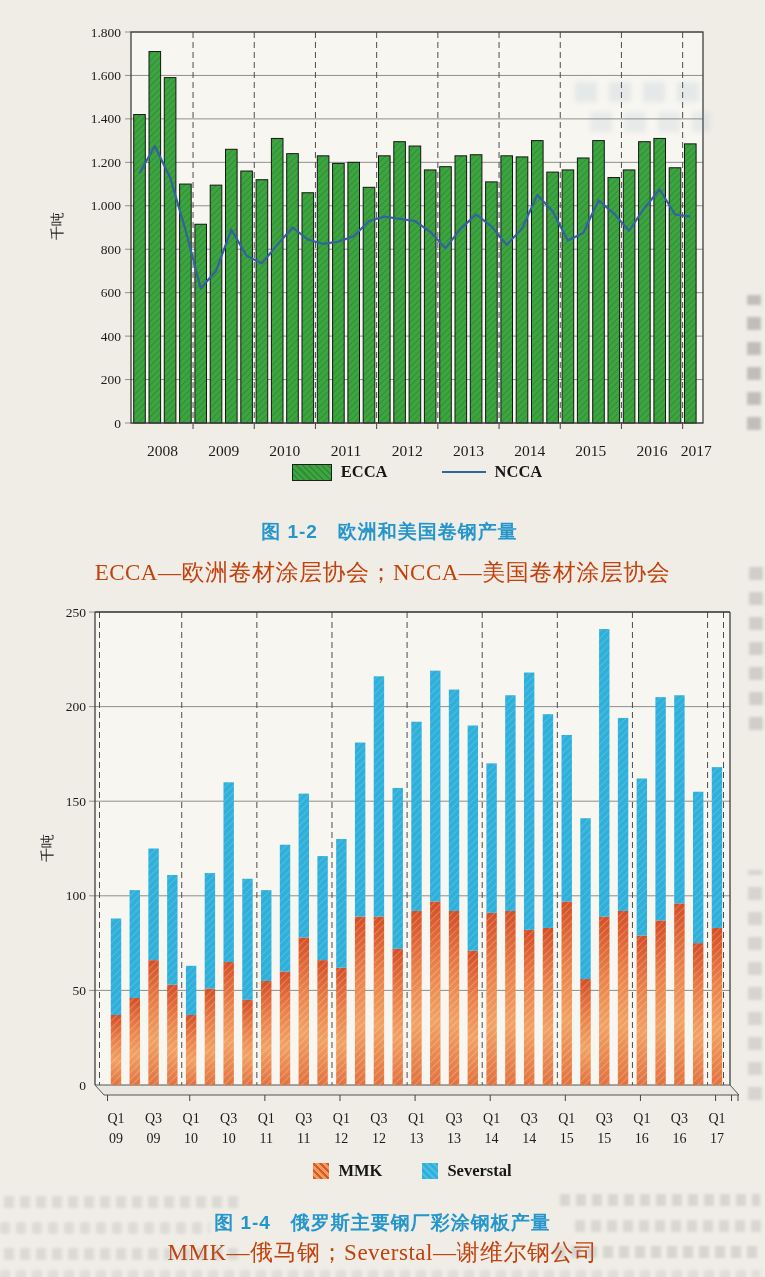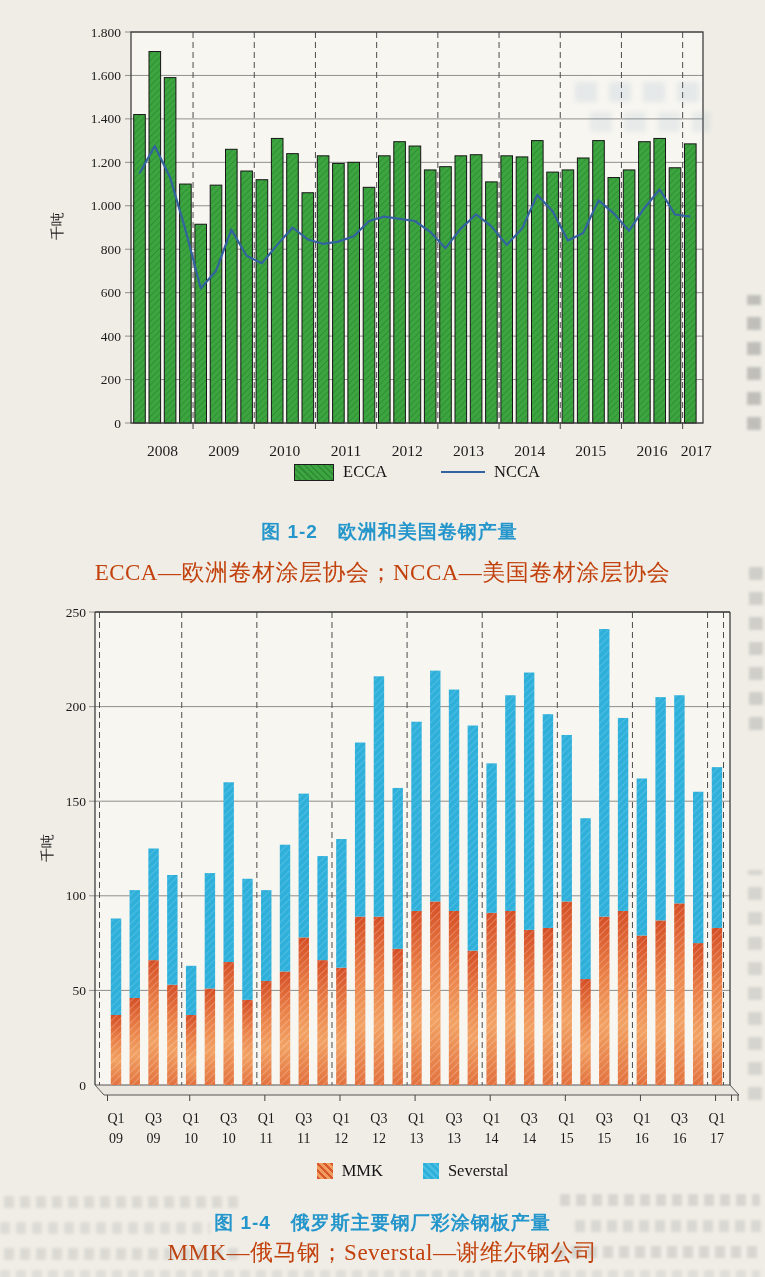--- a/index.html
+++ b/index.html
@@ -8,21 +8,21 @@
     background:#efede6;
     font-family:"Liberation Serif", serif;
   }
   .abs{position:absolute;}
   svg{position:absolute;left:0;display:block;}
   svg text{font-family:"Liberation Serif", serif;fill:#1b1b1b;}
   .t13{font-size:13.5px;}
   .t14{font-size:14px;}
   .t15{font-size:15.5px;}
   .cjk{font-size:14px;}
-  .legend{display:flex;align-items:center;justify-content:center;}
+  .legend{display:flex;align-items:center;justify-content:center;font-weight:bold;}
   .legend1{left:131px;top:460px;width:572px;height:24px;gap:54px;}
   .legend2{left:95px;top:1159px;width:635px;height:24px;gap:40px;}
   .legend .item{display:flex;align-items:center;gap:9px;}
   .legend .lab{font-size:16.5px;color:#161616;}
   .sw-ecca{
     width:40px;height:17px;border:1.6px solid #1d1d1d;box-sizing:border-box;
     background:repeating-linear-gradient(45deg,#3ca53f 0 3px,#2f8c34 3px 4.5px);
   }
   .sw-ncca{width:44px;height:0;border-top:2.6px solid #33639f;}
   .sw-mmk{

